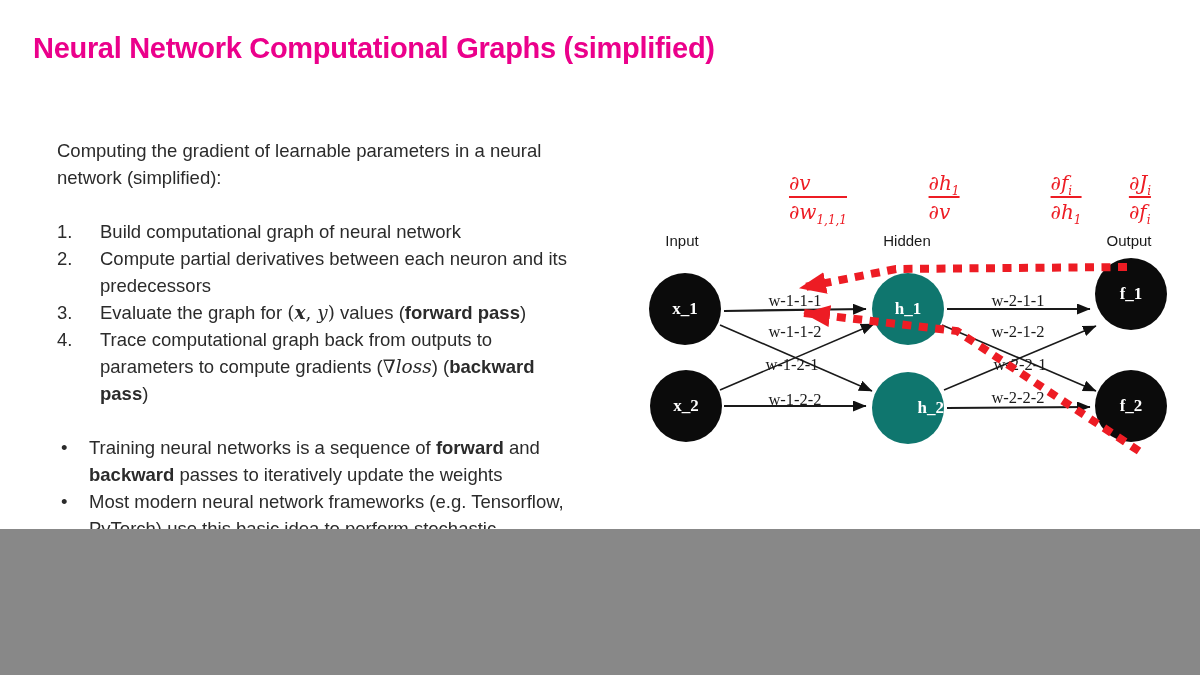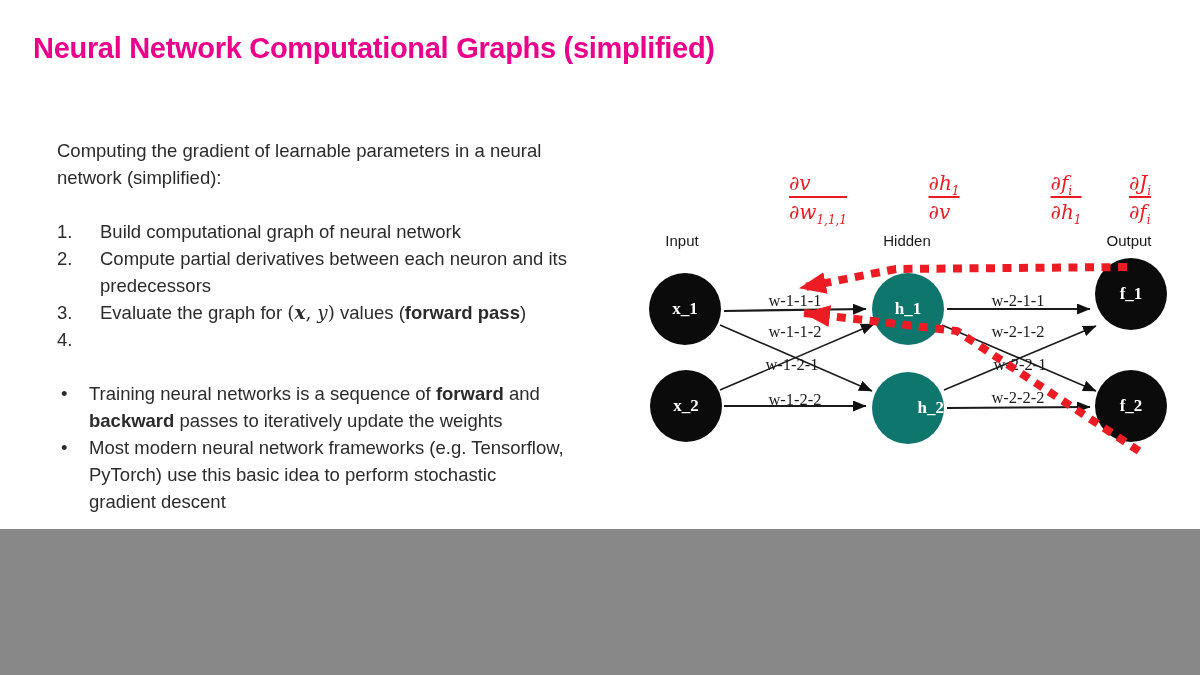--- a/index.html
+++ b/index.html
@@ -62,20 +62,21 @@
       <li>
         <span class="li-num">2.</span>
         <span class="li-txt">Compute partial derivatives between each neuron and its predecessors</span>
       </li>
       <li>
         <span class="li-num">3.</span>
         <span class="li-txt"><span>Evaluate the graph for </span><span class="math">(</span><span class="math-bi">x</span><span class="math">, </span><span class="math-i">y</span><span class="math">)</span><span> values (</span><span class="bold">forward pass</span><span>)</span></span>
       </li>
       <li>
         <span class="li-num">4.</span>
+        <span class="li-txt"><span>Trace computational graph back from outputs to parameters to compute gradients (</span><span class="math">∇</span><span class="math-i">loss</span><span>) (</span><span class="bold">backward pass</span><span>)</span></span>
       </li>
     </ol>
 
     <ul class="bullets">
       <li>
         <span class="b-marker">•</span>
         <span class="b-txt"><span>Training neural networks is a sequence of </span><span class="bold">forward</span><span> and </span><span class="bold">backward</span><span> passes to iteratively update the weights</span></span>
       </li>
       <li>
         <span class="b-marker">•</span>

